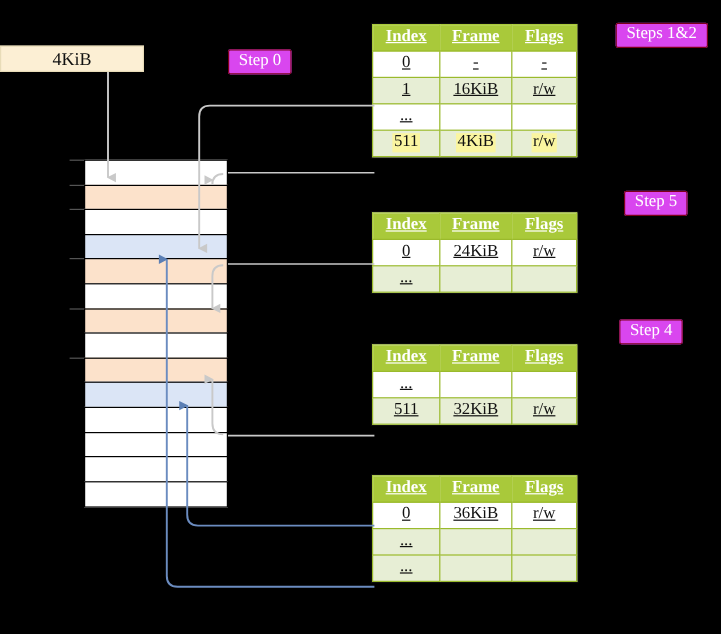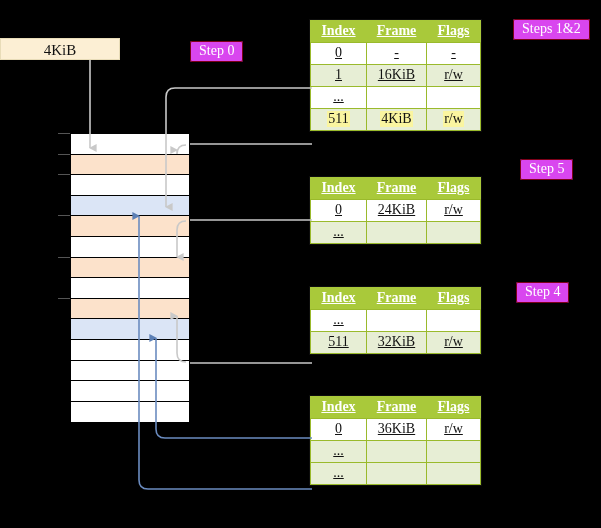--- a/index.html
+++ b/index.html
@@ -75,21 +75,21 @@
 </head>
 <body>
 
 <div id="vpage" class="abs">
   <span>4KiB</span>
 </div>
 
 <div class="abs badge" style="left:190px;top:41px;">Step 0</div>
 <div class="abs badge" style="left:513px;top:19px;">Steps 1&amp;2</div>
 <div class="abs badge" style="left:520px;top:159px;">Step 5</div>
-<div class="abs badge" style="left:516px;top:282px;">Step 4</div>
+<div class="abs badge" style="left:516px;top:266px;">Step 4</div>
 
 <div id="phys" class="abs">
     <div class="cell " style="top: 0px;"></div>
     <div class="cell peach" style="top: 20.6px;"></div>
     <div class="cell " style="top: 41.2px;"></div>
     <div class="cell blue" style="top: 61.8px;"></div>
     <div class="cell peach" style="top: 82.4px;"></div>
     <div class="cell " style="top: 103px;"></div>
     <div class="cell peach" style="top: 123.6px;"></div>
     <div class="cell " style="top: 144.2px;"></div>

